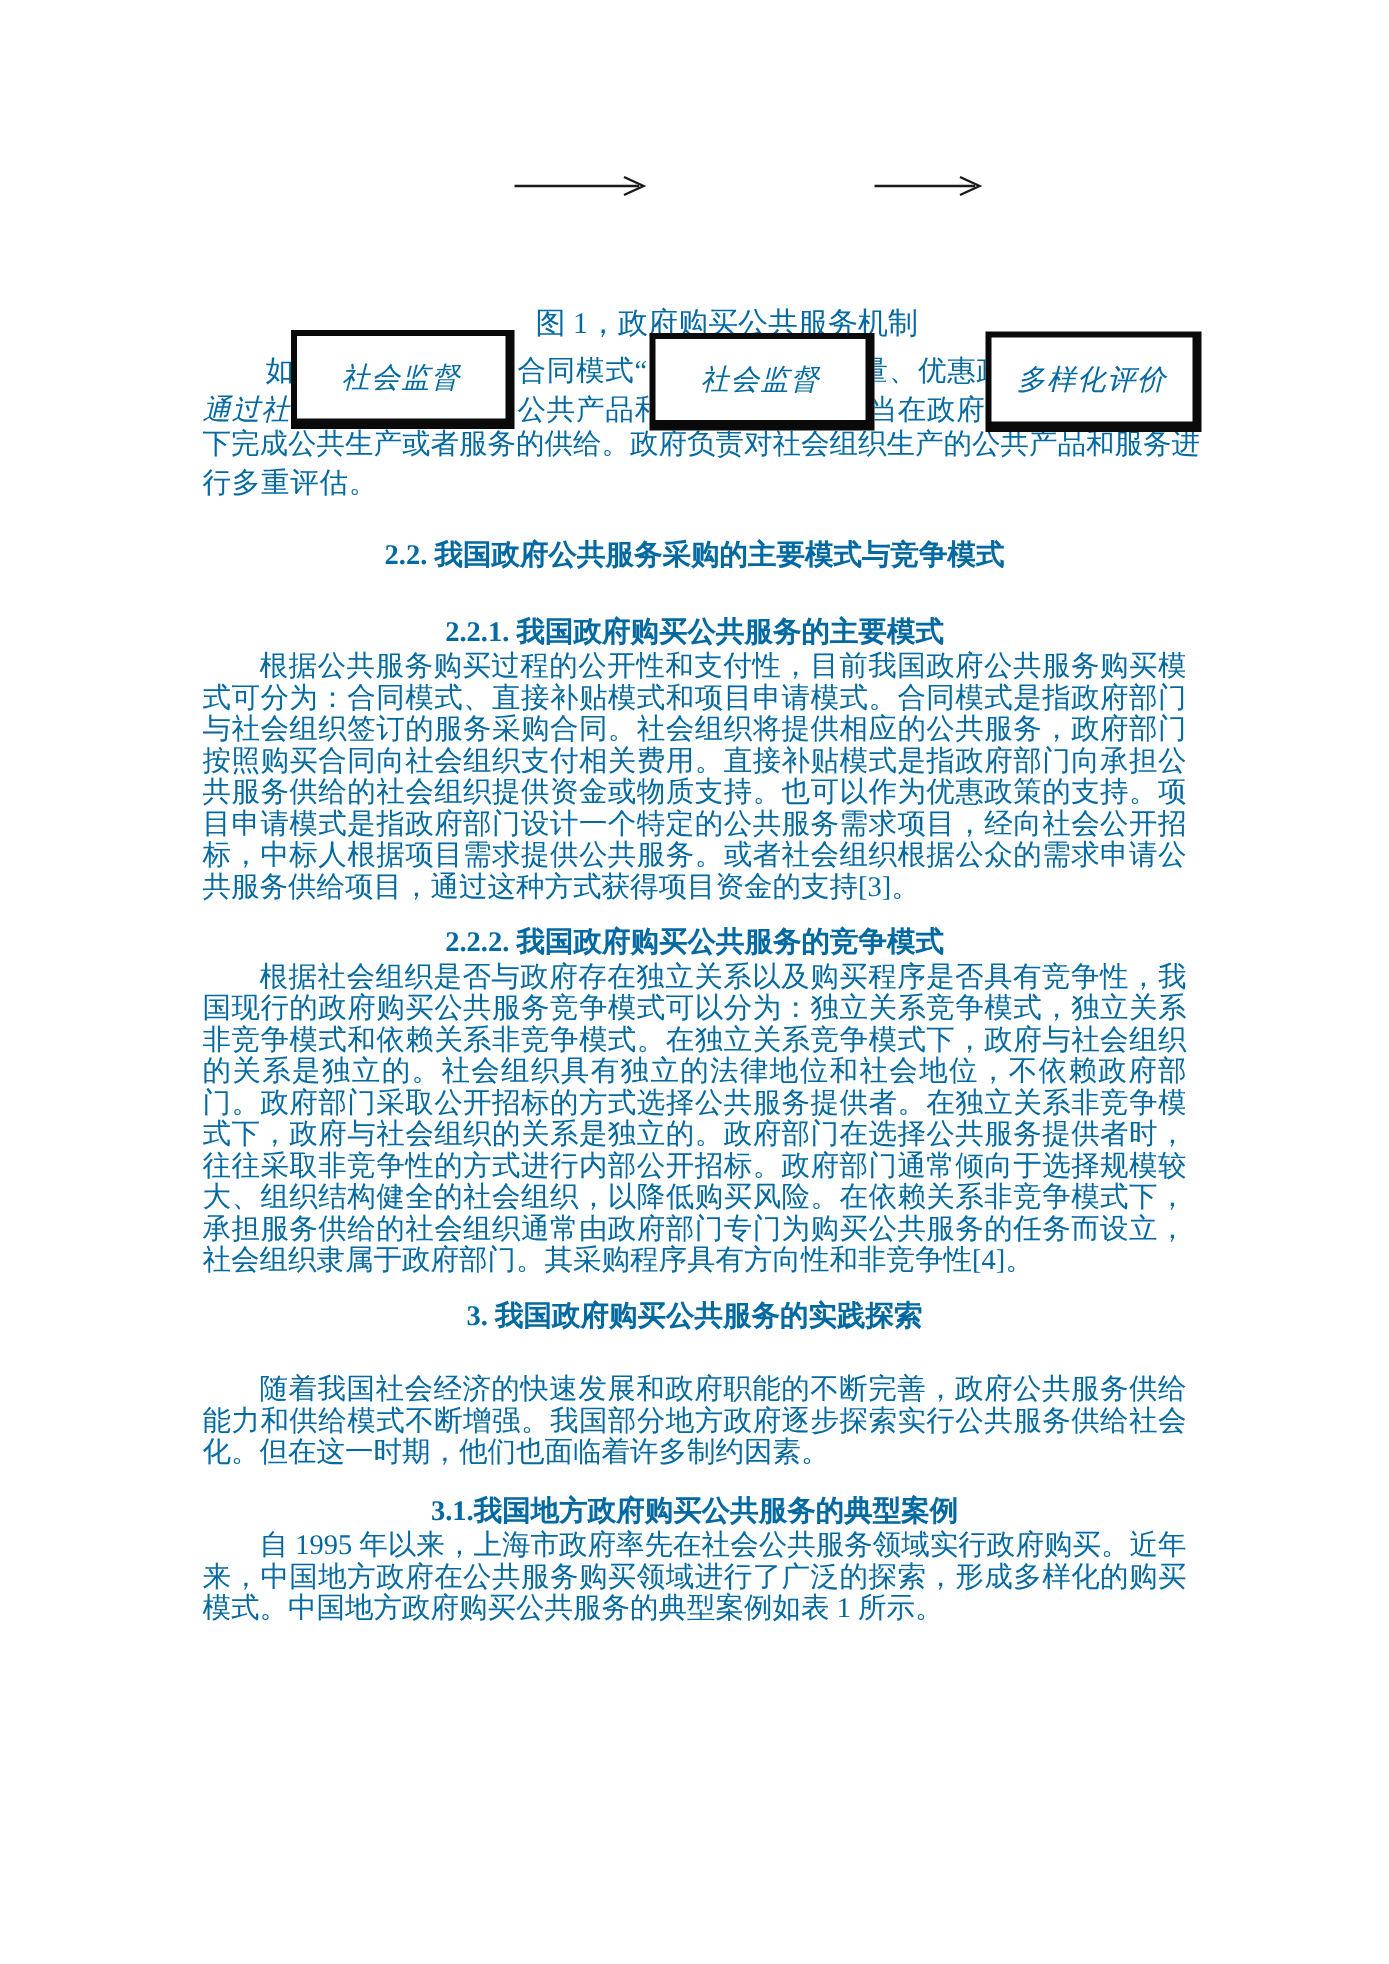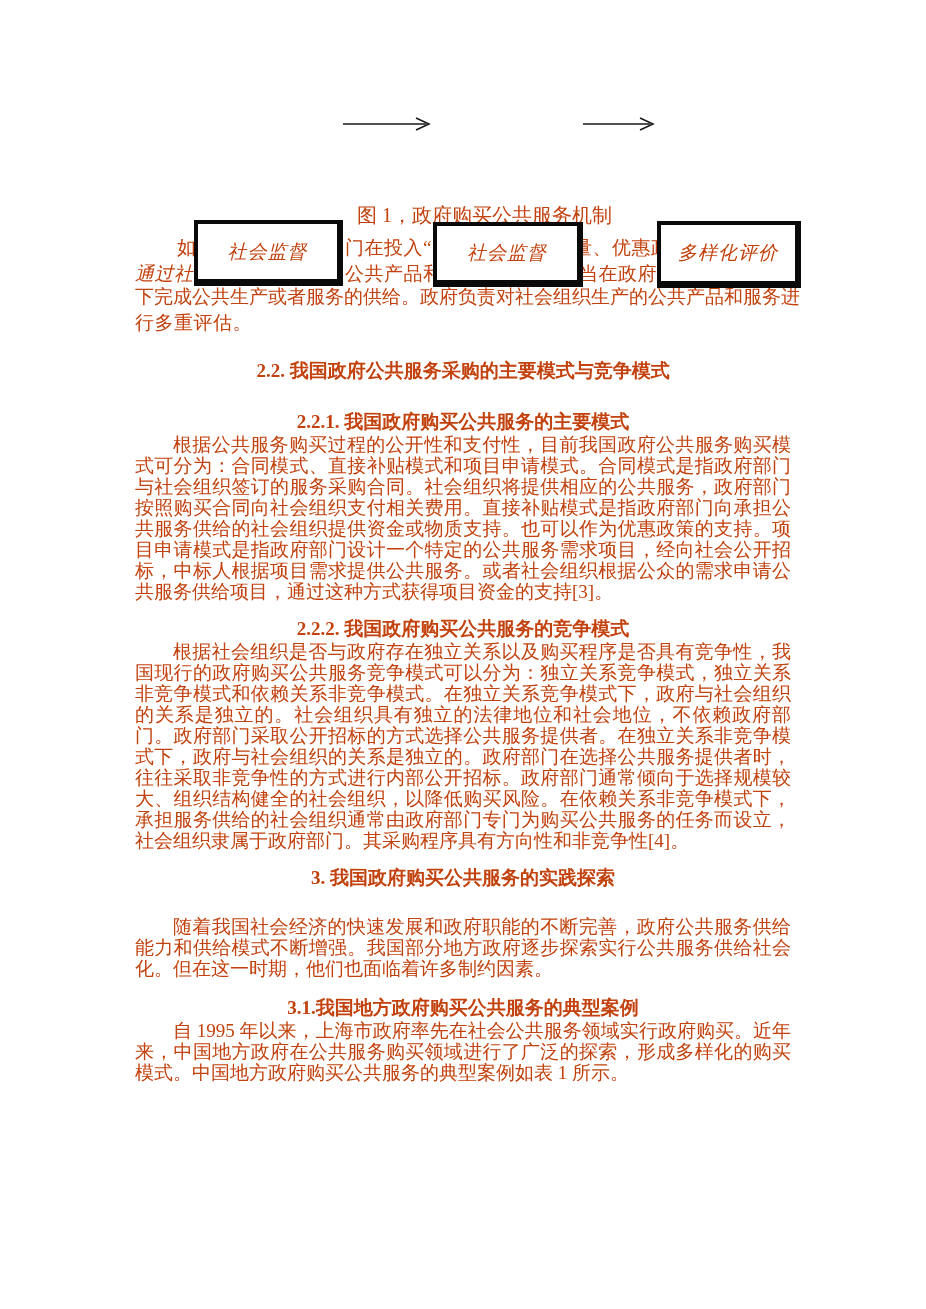--- a/index.html
+++ b/index.html
@@ -1,21 +1,21 @@
 <!DOCTYPE html>
 <html><head>
 <meta charset="utf-8">
 <style>
   html,body{margin:0;padding:0;background:#ffffff;}
   .page{
     position:relative;
     width:926px;
     height:1309px;
     background:#ffffff;
-    color:#c2410c;
+    color:#0369a1;
     font-family:"Liberation Serif","DejaVu Serif",serif;
     font-size:19px;
     overflow:hidden;
   }
   
   .figure-area{position:relative;height:350px;}
   .arrow{position:absolute;top:116px;}
   .arrow.a1{left:342px;}
   .arrow.a2{left:582px;}
   .fig-caption{
@@ -65,21 +65,21 @@
     </svg>
 
     <svg class="arrow a2" width="78" height="16" viewBox="0 0 78 16">
       <line x1="1" y1="8" x2="68" y2="8" stroke="#1a1a1a" stroke-width="1.6"></line>
       <path d="M58 2 L71 8 L58 14" fill="none" stroke="#1a1a1a" stroke-width="1.6"></path>
     </svg>
 
     <div class="fig-caption">图 1，政府购买公共服务机制</div>
 
     <span class="frag f-l1a">如</span>
-    <span class="frag f-l1b">门在投入“</span>
+    <span class="frag f-l1b">合同模式“</span>
     <span class="frag f-l1c">量、优惠政</span>
 
     <span class="frag f-l2a">通过社</span>
     <span class="frag f-l2b">公共产品和</span>
     <span class="frag f-l2c">当在政府</span>
 
     <span class="frag f-l3">下完成公共生产或者服务的供给。政府负责对社会组织生产的公共产品和服务进</span>
     <span class="frag f-l4">行多重评估。</span>
 
     <div class="fbox b1">

